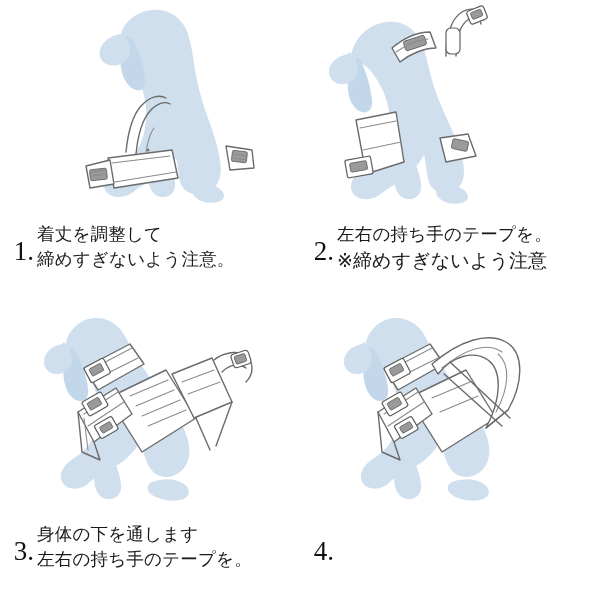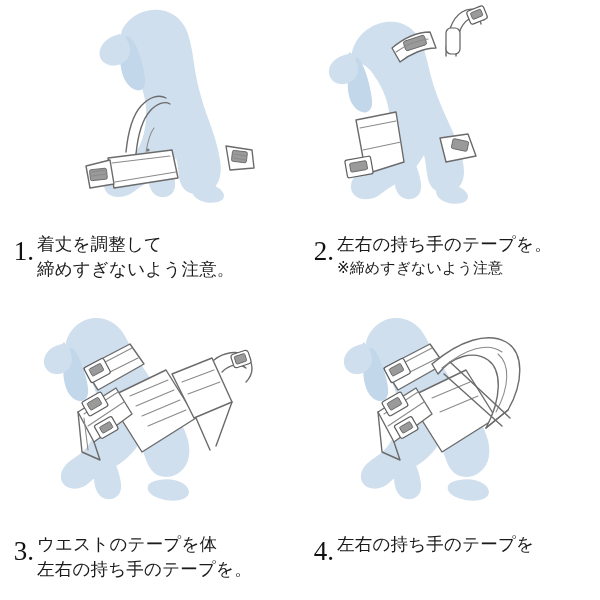--- a/index.html
+++ b/index.html
@@ -70,29 +70,28 @@
     padding-right: 3px;
     white-space: nowrap;
   }
   .caption-text {
     flex: 1 1 auto;
     font-size: 17.5px;
     line-height: 1.42;
     letter-spacing: 0.2px;
     color: #1a1a1a;
     padding-top: 6px;
-    margin-top: 10px;
   }
   .caption-line {
     display: block;
     white-space: nowrap;
   }
   .caption-note {
     display: block;
-    font-size: 15px;
+    font-size: 19px;
     line-height: 1.45;
     letter-spacing: 0.1px;
     white-space: nowrap;
   }
 
   
   .dog-body { fill: #cfdfee; }
   .gear-fill { fill: #ffffff; }
   .gear-line {
     fill: none;
@@ -318,21 +317,21 @@
             <rect class="buckle-dark" x="235" y="55" width="11" height="8" rx="1.2" transform="rotate(-18 240 59)"></rect>
             <path class="gear-line" d="M196,118 L210,150"></path>
             <path class="gear-line" d="M232,102 L216,146"></path>
           </g>
         </svg>
       </div>
 
       <div class="caption">
         <div class="step-number">3.</div>
         <div class="caption-text">
-          <span class="caption-line">ウエストのテープを体</span>
+          <span class="caption-line">身体の下を通します</span>
           <span class="caption-line">左右の持ち手のテープを。</span>
         </div>
       </div>
     </div>
 
     <div class="panel">
       <div class="figure">
         <svg viewBox="0 0 300 210" xmlns="http://www.w3.org/2000/svg">
           <g class="dog-body">
             <path d="M66,42 C70,28 82,18 96,18 C110,18 120,26 126,38
@@ -396,19 +395,18 @@
             <path class="gear-line" d="M150,62 L210,118"></path>
             <path class="gear-line" d="M144,74 L202,126"></path>
             <path class="gear-line" d="M186,128 L208,110"></path>
           </g>
         </svg>
       </div>
 
       <div class="caption">
         <div class="step-number">4.</div>
         <div class="caption-text">
-          <span class="caption-line">左右の持ち手のテープを</span>
         </div>
       </div>
     </div>
 
   </div>
 </div>
 
 </body></html>

